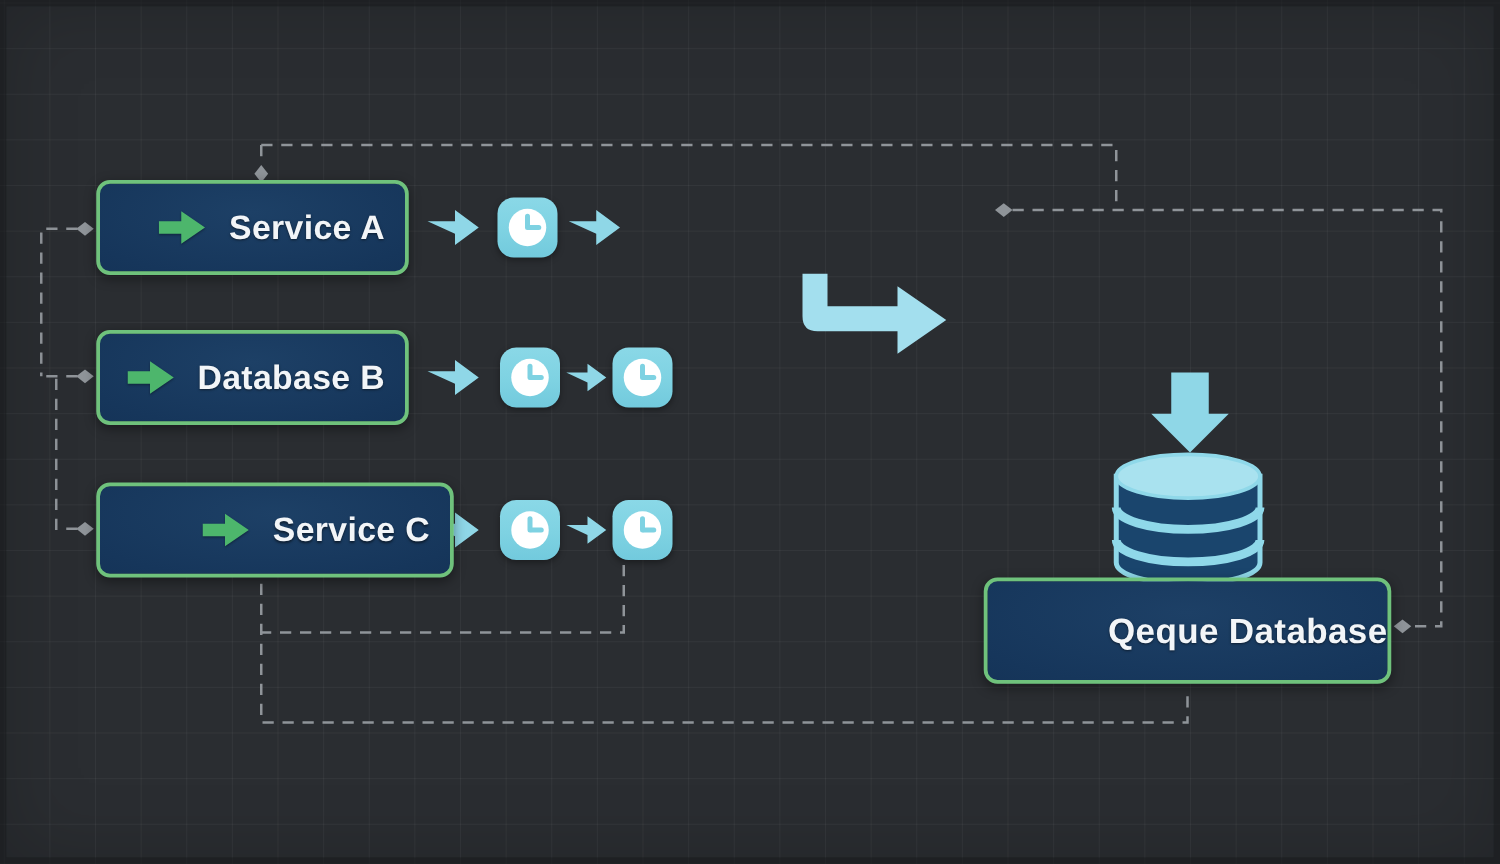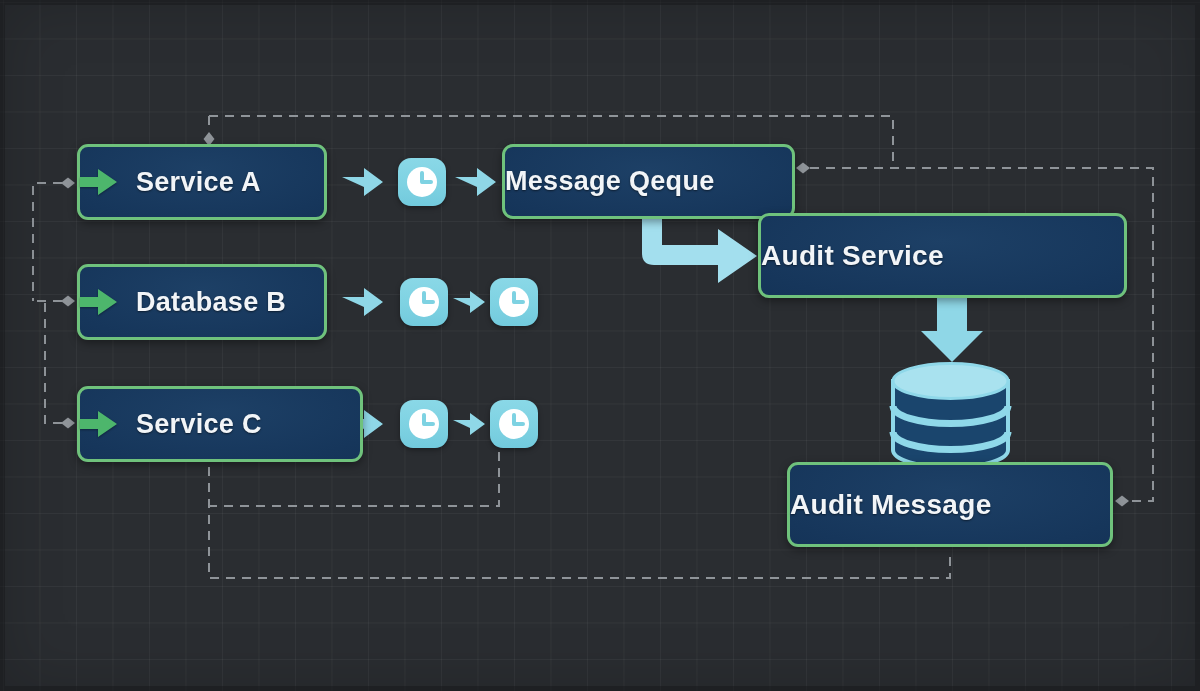--- a/index.html
+++ b/index.html
@@ -20,21 +20,21 @@
   .flow{fill:var(--flow-cyan);}
   .elbow{fill:var(--elbow-cyan);}
   .db-body{fill:var(--db-body);stroke:var(--db-outline);stroke-width:4;}
   .db-stripe{fill:none;stroke:var(--db-outline);stroke-width:7;}
   .db-top{fill:var(--db-top);stroke:var(--db-outline);stroke-width:3;}
   .node{
     position:absolute;box-sizing:border-box;
     border:3.5px solid var(--node-border);border-radius:11px;
     background:radial-gradient(130% 170% at 50% 32%,
       var(--node-fill-hi) 0%, var(--node-fill) 45%, var(--node-fill-edge) 100%);
-    display:flex;align-items:center;justify-content:flex-start;gap:18px;
+    display:flex;align-items:center;justify-content:flex-end;gap:18px;
     box-shadow:0 3px 9px rgba(0,0,0,.38);
   }
   .node.svc{padding-right:16px;}
   .nlabel{
     font-size:27px;font-weight:600;line-height:1;color:var(--node-text);
     letter-spacing:.3px;white-space:nowrap;
     text-shadow:0 1px 2px rgba(0,0,0,.5);
   }
   .node.big .nlabel{font-size:28px;}
   .garrow{fill:var(--service-arrow-green);flex:0 0 auto;
@@ -147,26 +147,20 @@
         <i class="hh"></i>
       </span>
   </div>
   <div class="clock" style="left:490px;top:400px">
     <span class="cface">
         <i class="hv"></i>
         <i class="hh"></i>
       </span>
   </div>
 
-  <div class="node" style="left:502px;top:144px;width:293px;height:75px">
-    <span class="nlabel">Message Qeque</span>
-  </div>
 
-  <div class="node big" style="left:758px;top:213px;width:369px;height:85px">
-    <span class="nlabel">Audit Service</span>
-  </div>
 
   <div class="node big" style="left:787px;top:462px;width:326px;height:85px">
-    <span class="nlabel">Audit Message</span>
+    <span class="nlabel">Qeque Database</span>
   </div>
 
   <div class="frame"></div>
 </div>
 
 </body></html>

